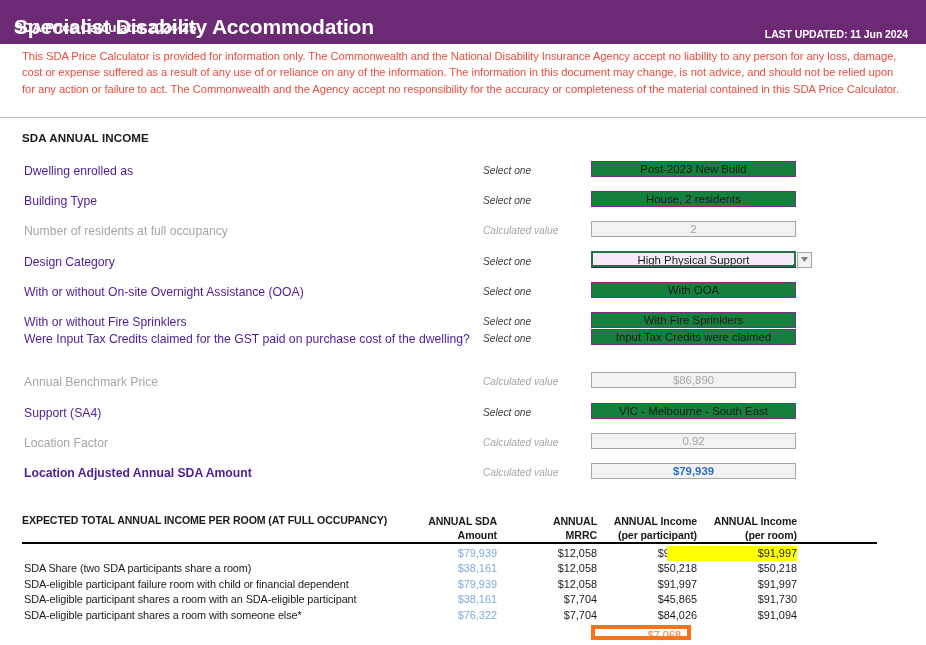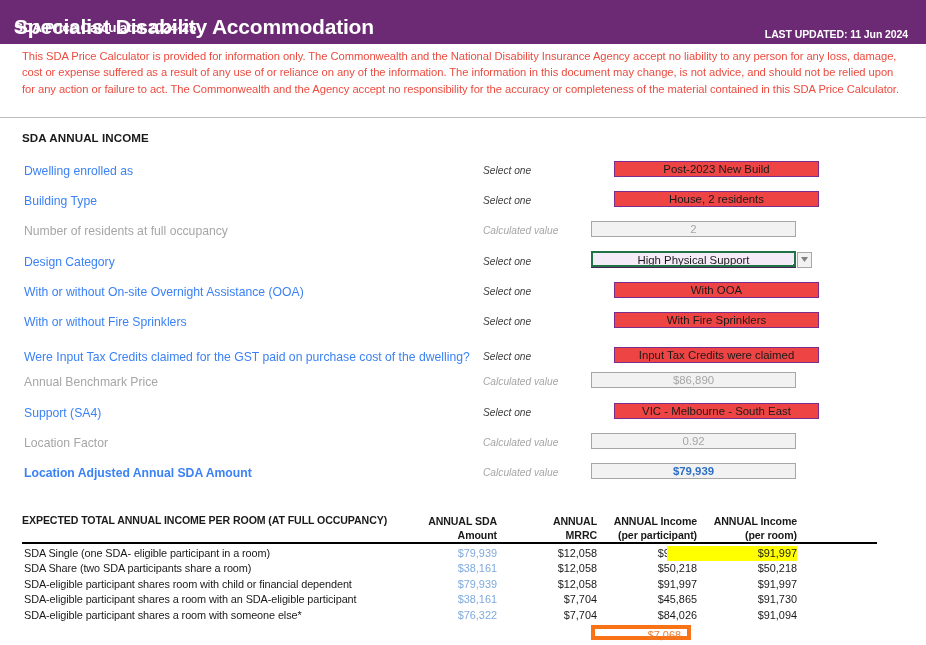--- a/index.html
+++ b/index.html
@@ -80,21 +80,21 @@
 
   
   .form-row {
     position: absolute;
     left: 0; width: 926px; height: 22px;
   }
   .fr-label {
     position: absolute;
     left: 24px; top: 0;
     font-size: 12.2px;
-    color: #3b82f6;
+    color: #4c1d95;
     white-space: nowrap;
     line-height: 20px;
   }
   .fr-label.muted { color: #A6A6A6; }
   .fr-label.bold  { font-weight: bold; }
 
   .fr-hint {
     position: absolute;
     left: 483px; top: 0;
     font-size: 10.2px;
@@ -110,24 +110,23 @@
     left: 591px; top: 0;
     width: 205px; height: 16px;
     line-height: 14px;
     text-align: center;
     font-size: 11.4px;
     white-space: nowrap;
     overflow: hidden;
   }
   
   .fr-box.select {
-    background: #ef4444;
+    background: #15803d;
     border: 1px solid #7B2D8E;
     color: #1a1a1a;
-    margin-left: 23px;
   }
   
   .fr-box.calc {
     background: #F2F2F2;
     border: 1px solid #A6A6A6;
     color: #A6A6A6;
   }
   .fr-box.calc.value-blue {
     color: #2E6FC4;
     font-weight: bold;
@@ -270,21 +269,21 @@
       <div class="form-row" style="top: 281.8px;">
         <div class="fr-label">With or without On-site Overnight Assistance (OOA)</div>
         <div class="fr-hint">Select one</div>
         <div class="fr-box select">With OOA</div>
       </div>
       <div class="form-row" style="top: 312px;">
         <div class="fr-label">With or without Fire Sprinklers</div>
         <div class="fr-hint">Select one</div>
         <div class="fr-box select">With Fire Sprinklers</div>
       </div>
-      <div class="form-row" style="top: 347px; padding-left: 20px;">
+      <div class="form-row" style="top: 329px; padding-left: 20px;">
         <div class="fr-label">Were Input Tax Credits claimed for the GST paid on purchase cost of the dwelling?</div>
         <div class="fr-hint">Select one</div>
         <div class="fr-box select">Input Tax Credits were claimed</div>
       </div>
       <div class="form-row" style="top: 372.4px;">
         <div class="fr-label muted">Annual Benchmark Price</div>
         <div class="fr-hint muted">Calculated value</div>
         <div class="fr-box calc">$86,890</div>
       </div>
       <div class="form-row" style="top: 402.6px;">
@@ -319,35 +318,34 @@
         <div>(per participant)</div>
       </div>
       <div class="tbl-colhead" style="left: 667px; width: 130px; top: 514px;">
         <div>ANNUAL Income</div>
         <div>(per room)</div>
       </div>
     </div>
   <div class="hr-tbl"></div>
   <div id="tbl-rows">
       <div class="tbl-row" style="top: 546px;">
-        <div class="tr-label">SDA Single (one SDA- eligible participant in a room)</div>
         <div class="tr-cell sda" style="left: 367px; width: 130px;">$79,939</div>
         <div class="tr-cell" style="left: 467px; width: 130px;">$12,058</div>
         <div class="tr-cell" style="left: 567px; width: 130px;">$91,997</div>
         <div class="tr-cell hl" style="left: 667px; width: 130px;">$91,997</div>
       </div>
       <div class="tbl-row" style="top: 561.4px;">
         <div class="tr-label">SDA Share (two SDA participants share a room)</div>
         <div class="tr-cell sda" style="left: 367px; width: 130px;">$38,161</div>
         <div class="tr-cell" style="left: 467px; width: 130px;">$12,058</div>
         <div class="tr-cell" style="left: 567px; width: 130px;">$50,218</div>
         <div class="tr-cell" style="left: 667px; width: 130px;">$50,218</div>
       </div>
       <div class="tbl-row" style="top: 576.8px;">
-        <div class="tr-label">SDA-eligible participant shares room with child or financial dependent</div>
+        <div class="tr-label">SDA-eligible participant failure room with child or financial dependent</div>
         <div class="tr-cell sda" style="left: 367px; width: 130px;">$79,939</div>
         <div class="tr-cell" style="left: 467px; width: 130px;">$12,058</div>
         <div class="tr-cell" style="left: 567px; width: 130px;">$91,997</div>
         <div class="tr-cell" style="left: 667px; width: 130px;">$91,997</div>
       </div>
       <div class="tbl-row" style="top: 592.2px;">
         <div class="tr-label">SDA-eligible participant shares a room with an SDA-eligible participant</div>
         <div class="tr-cell sda" style="left: 367px; width: 130px;">$38,161</div>
         <div class="tr-cell" style="left: 467px; width: 130px;">$7,704</div>
         <div class="tr-cell" style="left: 567px; width: 130px;">$45,865</div>

